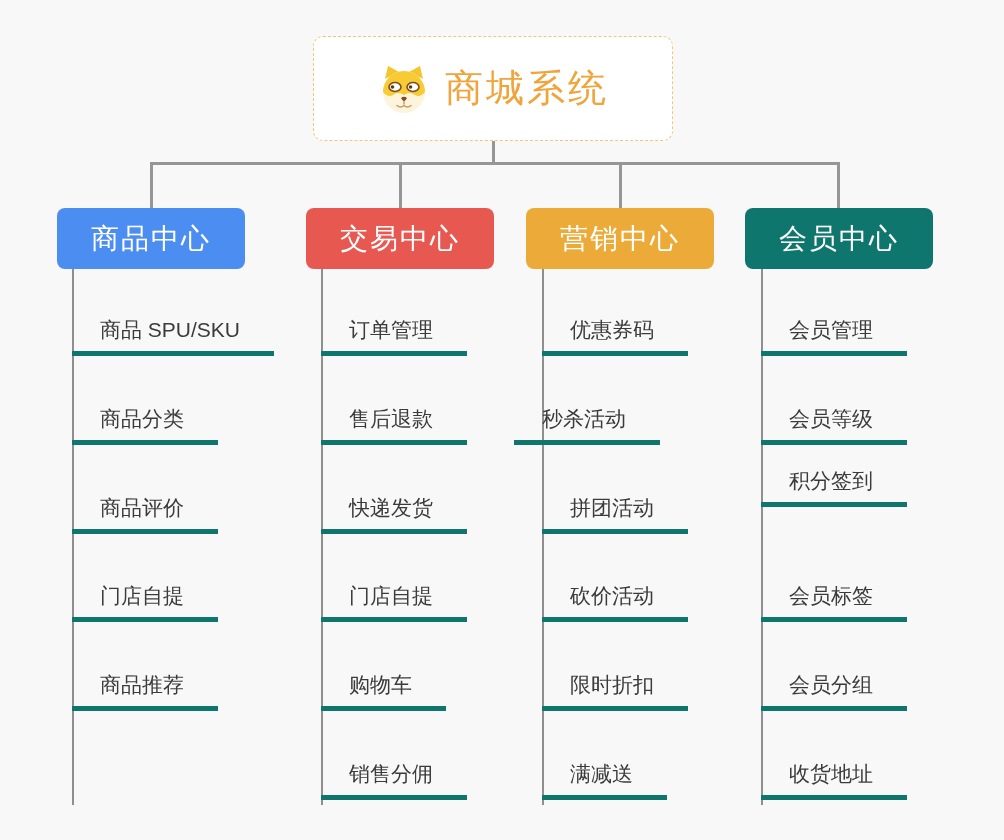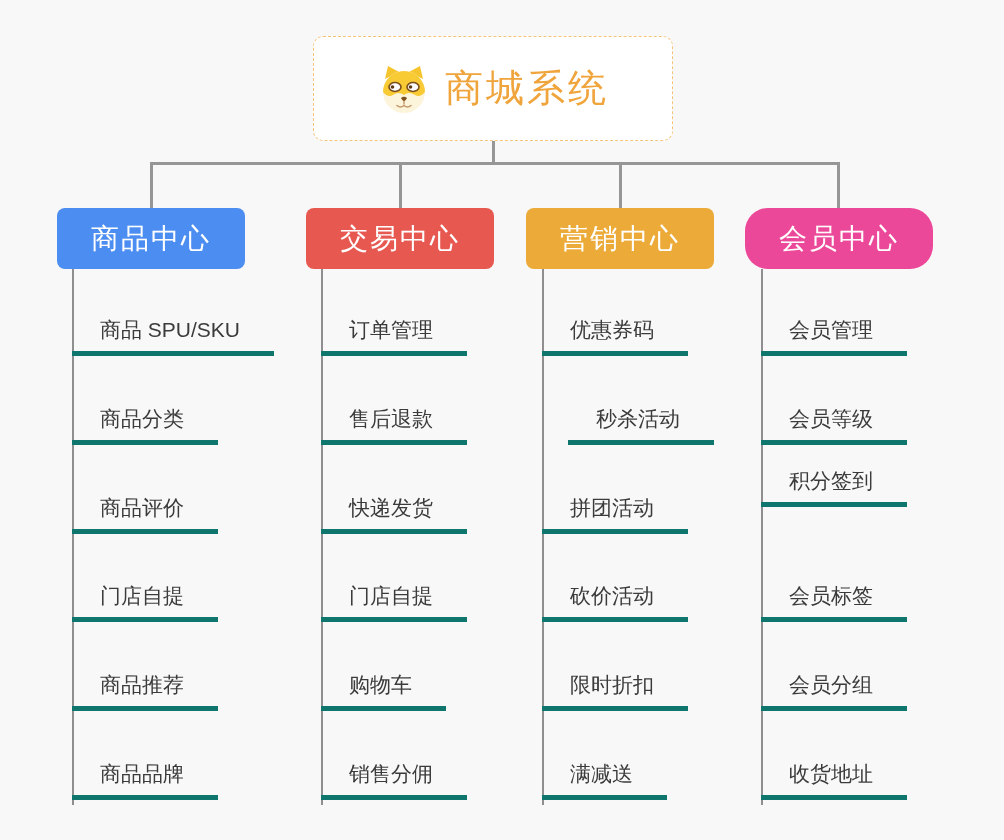--- a/index.html
+++ b/index.html
@@ -113,45 +113,44 @@
 
   <div class="branch" style="left: 57px; background-color: rgb(75, 141, 240);">
     <span class="branch-label">商品中心</span>
   </div>
   <div class="branch" style="left: 306px; background-color: rgb(231, 88, 81);">
     <span class="branch-label">交易中心</span>
   </div>
   <div class="branch" style="left: 526px; background-color: rgb(236, 171, 56);">
     <span class="branch-label">营销中心</span>
   </div>
-  <div class="branch" style="left: 745px; background-color: #ec4899; border-radius: 23px;">
+  <div class="branch" style="left: 745px; background-color: #0f766e;">
     <span class="branch-label">会员中心</span>
   </div>
 
   <div class="spine" style="left:72px;"></div>
   <div class="spine" style="left:321px;"></div>
   <div class="spine" style="left:542px;"></div>
   <div class="spine" style="left:761px;"></div>
 
   <div class="leaf" style="left:72px; top:315px;">商品 SPU/SKU</div>
   <div class="leaf" style="left:72px; top:404px;">商品分类</div>
   <div class="leaf" style="left:72px; top:493px;">商品评价</div>
   <div class="leaf" style="left:72px; top:581px;">门店自提</div>
   <div class="leaf" style="left:72px; top:670px;">商品推荐</div>
-  <div class="leaf" style="left:72px; top:759px;">商品品牌</div>
 
   <div class="leaf" style="left:321px; top:404px;">售后退款</div>
   <div class="leaf" style="left:321px; top:315px;">订单管理</div>
   <div class="leaf" style="left:321px; top:493px;">快递发货</div>
   <div class="leaf" style="left:321px; top:581px;">门店自提</div>
   <div class="leaf" style="left:321px; top:670px;">购物车</div>
   <div class="leaf" style="left:321px; top:759px;">销售分佣</div>
 
   <div class="leaf" style="left:542px; top:315px;">优惠券码</div>
-  <div class="leaf" style="left:568px; top:404px;">秒杀活动</div>
+  <div class="leaf" style="left:514px; top:404px;">秒杀活动</div>
   <div class="leaf" style="left:542px; top:493px;">拼团活动</div>
   <div class="leaf" style="left:542px; top:581px;">砍价活动</div>
   <div class="leaf" style="left:542px; top:670px;">限时折扣</div>
   <div class="leaf" style="left:542px; top:759px;">满减送</div>
 
   <div class="leaf" style="left:761px; top:315px;">会员管理</div>
   <div class="leaf" style="left:761px; top:404px;">会员等级</div>
   <div class="leaf" style="left:761px; top:466px;">积分签到</div>
   <div class="leaf" style="left:761px; top:581px;">会员标签</div>
   <div class="leaf" style="left:761px; top:670px;">会员分组</div>

